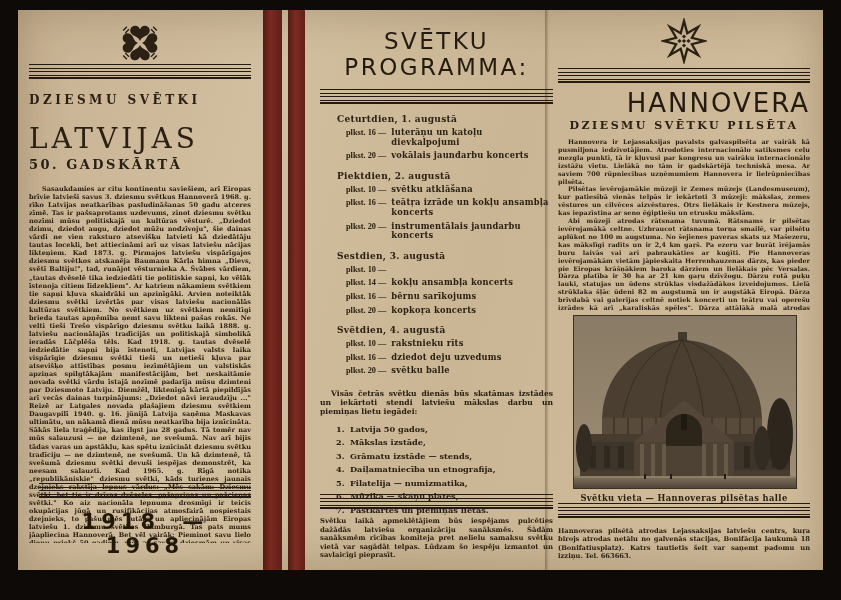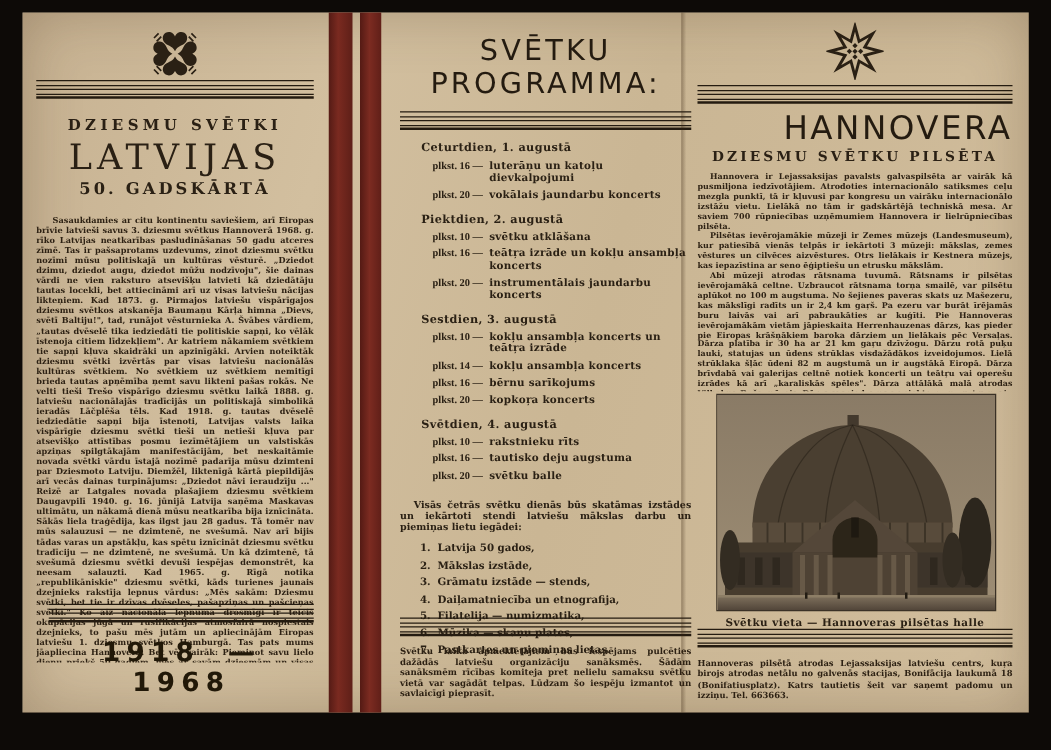--- a/index.html
+++ b/index.html
@@ -19,29 +19,29 @@
   .stripe.a{left:1px;width:19px;background:linear-gradient(to right,#551b15,#7a2a20 40%,#5e1f18);}
   .stripe.b{left:26px;width:17px;background:linear-gradient(to right,#541a14,#7c2b21 45%,#601f18);}
   .crease{position:absolute;left:527px;top:0;width:4px;height:100%;
           background:linear-gradient(to right,rgba(56,36,16,.38),rgba(56,36,16,0));}
   
   .rules5{height:15px;background-repeat:no-repeat;
     background-image:linear-gradient(#241b10,#241b10),linear-gradient(#241b10,#241b10),
       linear-gradient(#241b10,#241b10),linear-gradient(#241b10,#241b10),linear-gradient(#241b10,#241b10);
     background-size:100% 1px,100% 1px,100% 1px,100% 1px,100% 2.5px;
     background-position:0 0,0 3.5px,0 7px,0 10.5px,0 13px;}
-  .center{text-align:center;}
+  .center{}
   .orn{display:block;margin:0 auto;}
   .body-text{font-size:6.5px;line-height:8.05px;font-weight:700;text-align:justify;
              letter-spacing:.05px;color:#2d2113;overflow:hidden;}
   .note-text{font-size:6.9px;line-height:8.6px;font-weight:700;text-align:justify;color:#2d2113;}
   
   .panel-left .inner{padding:12px 11px 0 11px;}
   .lp-title-sm{font-size:12px;font-weight:700;letter-spacing:3.5px;margin-top:14px;}
-  .lp-title-lg{font-size:28px;letter-spacing:4px;margin-top:2px;font-weight:400;}
+  .lp-title-lg{font-size:28px;letter-spacing:4px;margin-top:15px;font-weight:400;}
   .lp-subtitle{font-size:13px;font-weight:700;letter-spacing:2.5px;margin-top:2px;}
   .lp-body{margin-top:13px;height:358px;text-indent:13px;}
   .left-bottom{position:absolute;left:21px;right:11px;bottom:12px;}
   .years{font-family:"DejaVu Sans", sans-serif;font-weight:700;font-size:21px;
          letter-spacing:5px;word-spacing:10px;text-align:center;margin-top:12px;color:#211808;}
   
   .panel-mid .inner{padding:18px 14px 0 14px;}
   .mp-title{font-family:"DejaVu Sans","Liberation Sans",sans-serif;font-size:23px;
             letter-spacing:2.5px;text-align:center;color:#241b10;}
   .panel-mid .rules5{margin-top:9px;}
@@ -136,21 +136,20 @@
             <span class="evt-desc">teātŗa izrāde un kokļu ansambļa koncerts</span>
             </div>
           <div class="evt">
             <span class="evt-time">plkst. 20 —</span>
             <span class="evt-desc">instrumentālais jaundarbu koncerts</span>
             </div>
 
           <div class="day">Sestdien, 3. augustā</div>
           <div class="evt">
             <span class="evt-time">plkst. 10 —</span>
-            <span class="evt-desc">kokļu ansambļa koncerts un teātŗa izrāde</span>
             </div>
           <div class="evt">
             <span class="evt-time">plkst. 14 —</span>
             <span class="evt-desc">kokļu ansambļa koncerts</span>
             </div>
           <div class="evt">
             <span class="evt-time">plkst. 16 —</span>
             <span class="evt-desc">bērnu sarīkojums</span>
             </div>
           <div class="evt">
@@ -158,21 +157,21 @@
             <span class="evt-desc">kopkoŗa koncerts</span>
             </div>
 
           <div class="day">Svētdien, 4. augustā</div>
           <div class="evt">
             <span class="evt-time">plkst. 10 —</span>
             <span class="evt-desc">rakstnieku rīts</span>
             </div>
           <div class="evt">
             <span class="evt-time">plkst. 16 —</span>
-            <span class="evt-desc">tautisko deju augstuma</span>
+            <span class="evt-desc">dziedot deju uzvedums</span>
             </div>
           <div class="evt">
             <span class="evt-time">plkst. 20 —</span>
             <span class="evt-desc">svētku balle</span>
             </div>
         </div>
 
         <div class="exh-intro">Visās četrās svētku dienās būs skatāmas izstādes un iekārtoti stendi latviešu mākslas darbu un piemiņas lietu iegādei:</div>
         <div class="exh-list">
           <div class="xitem">

